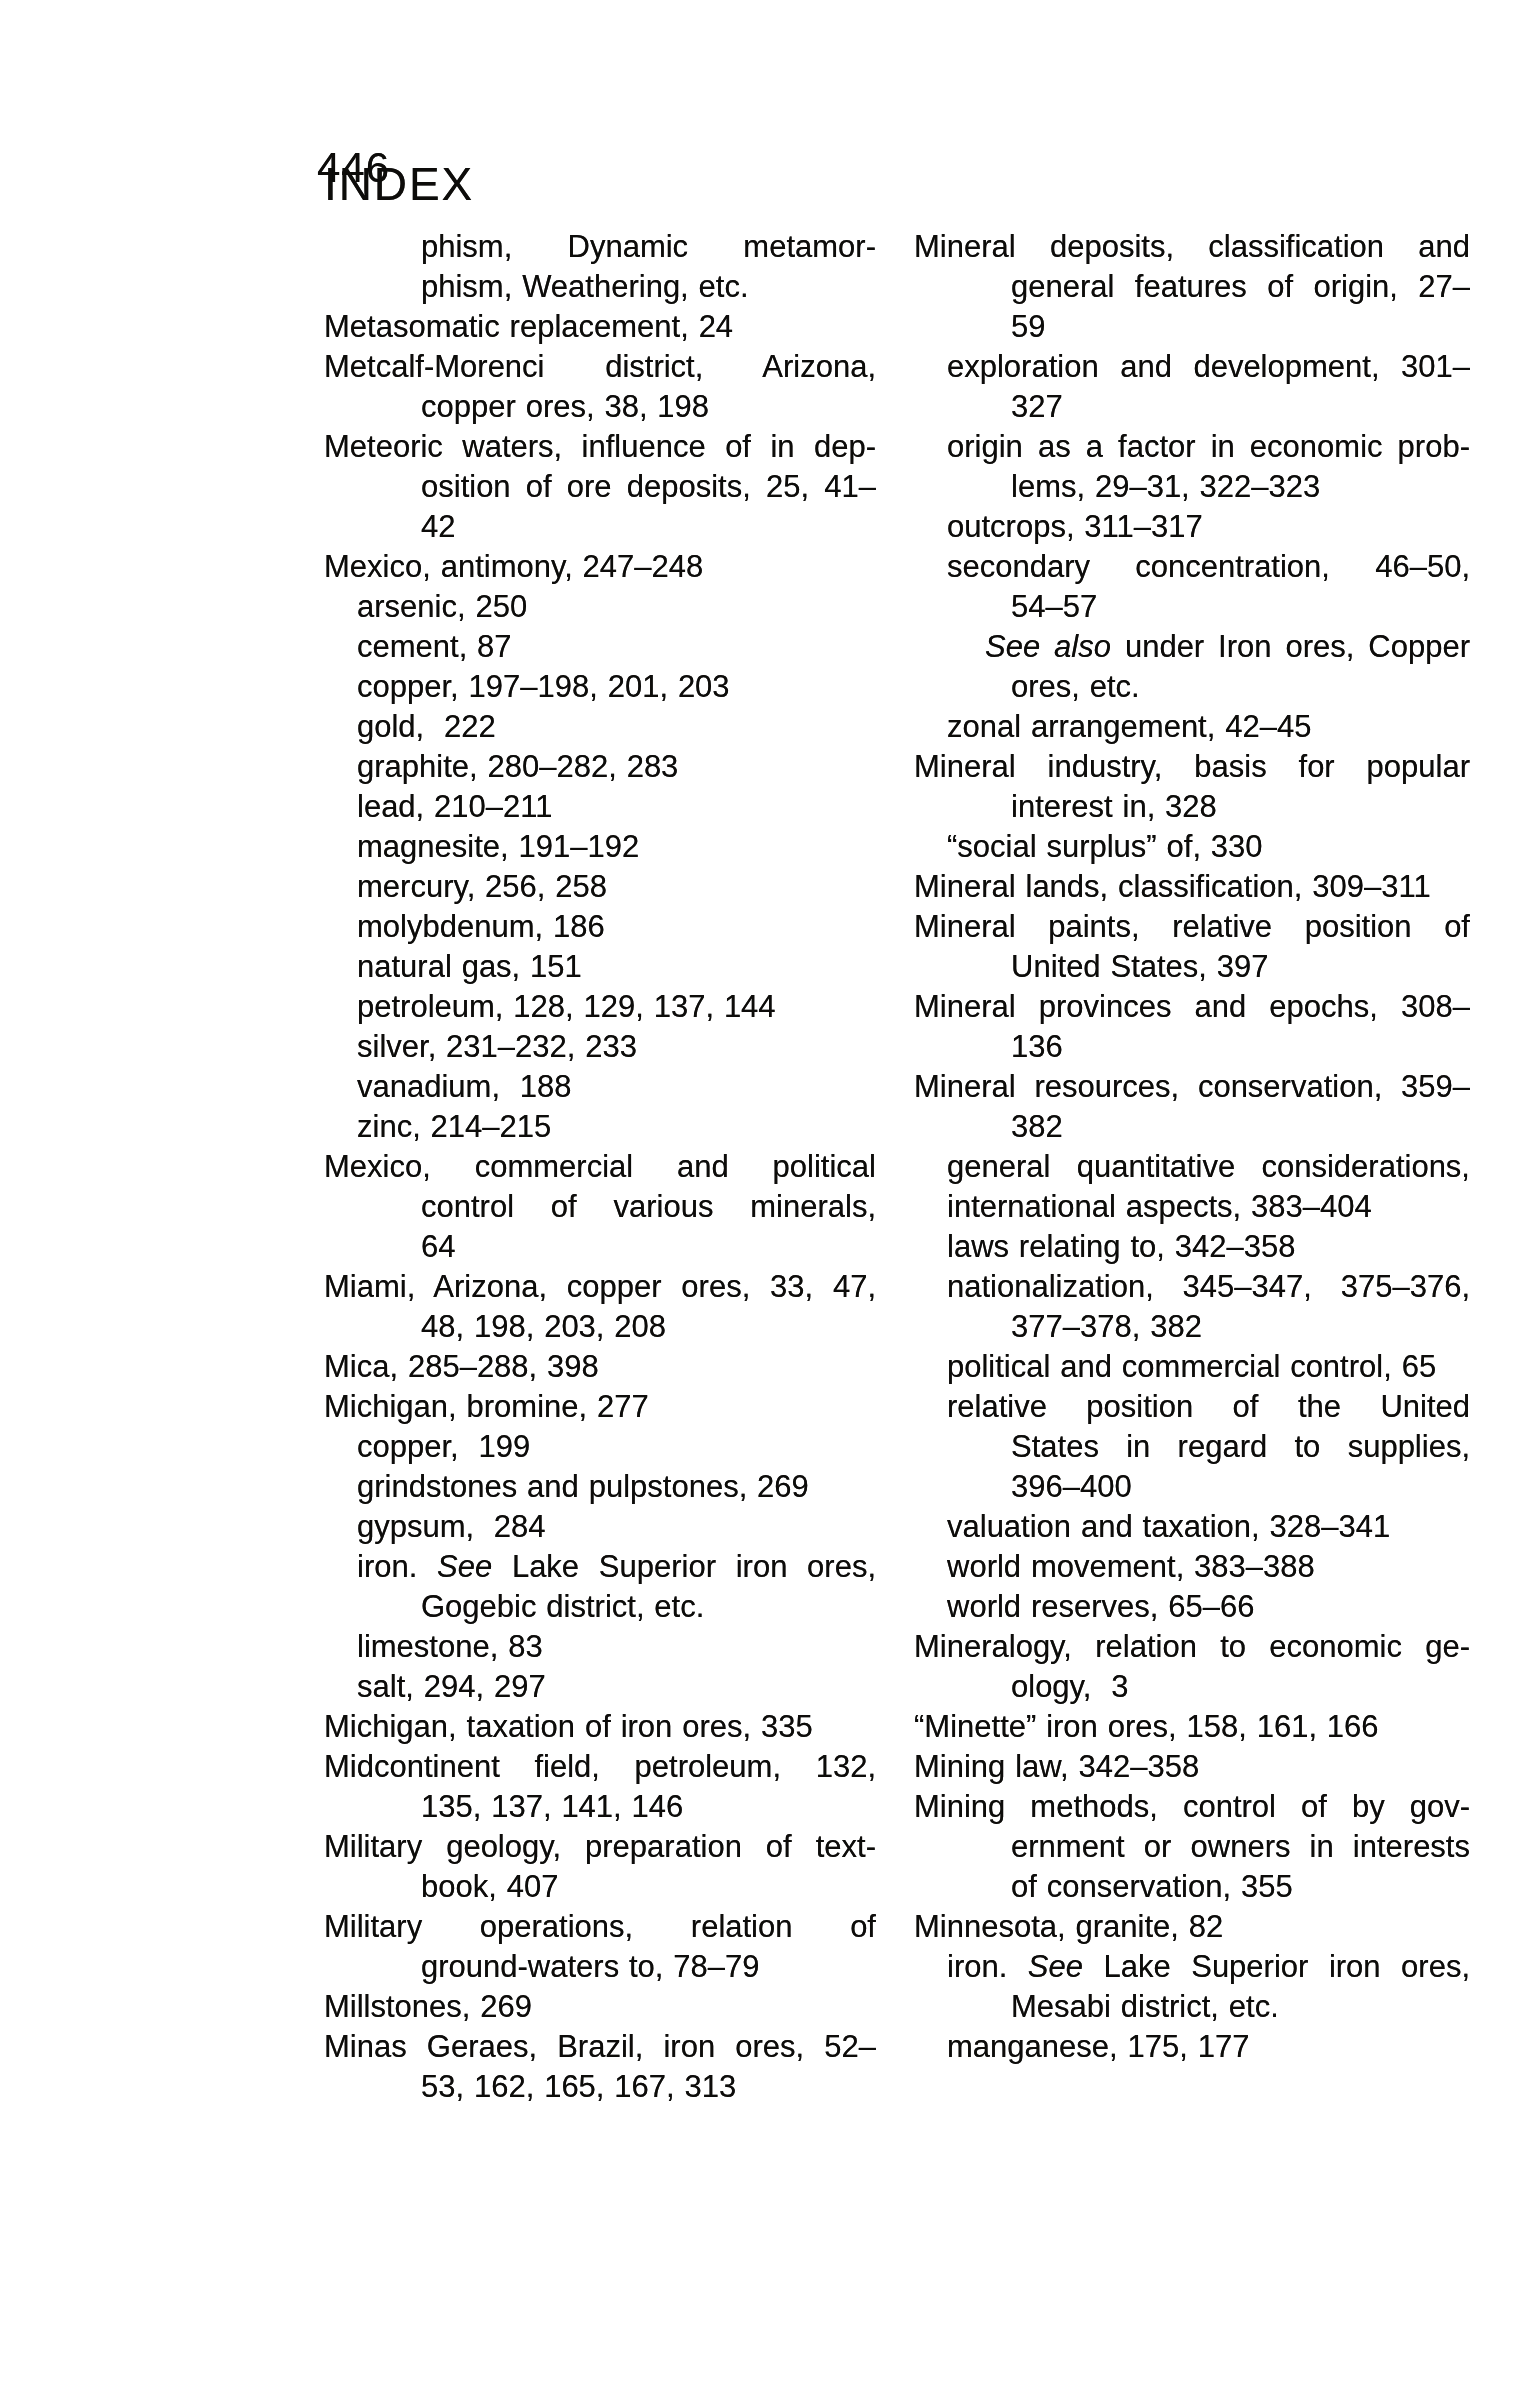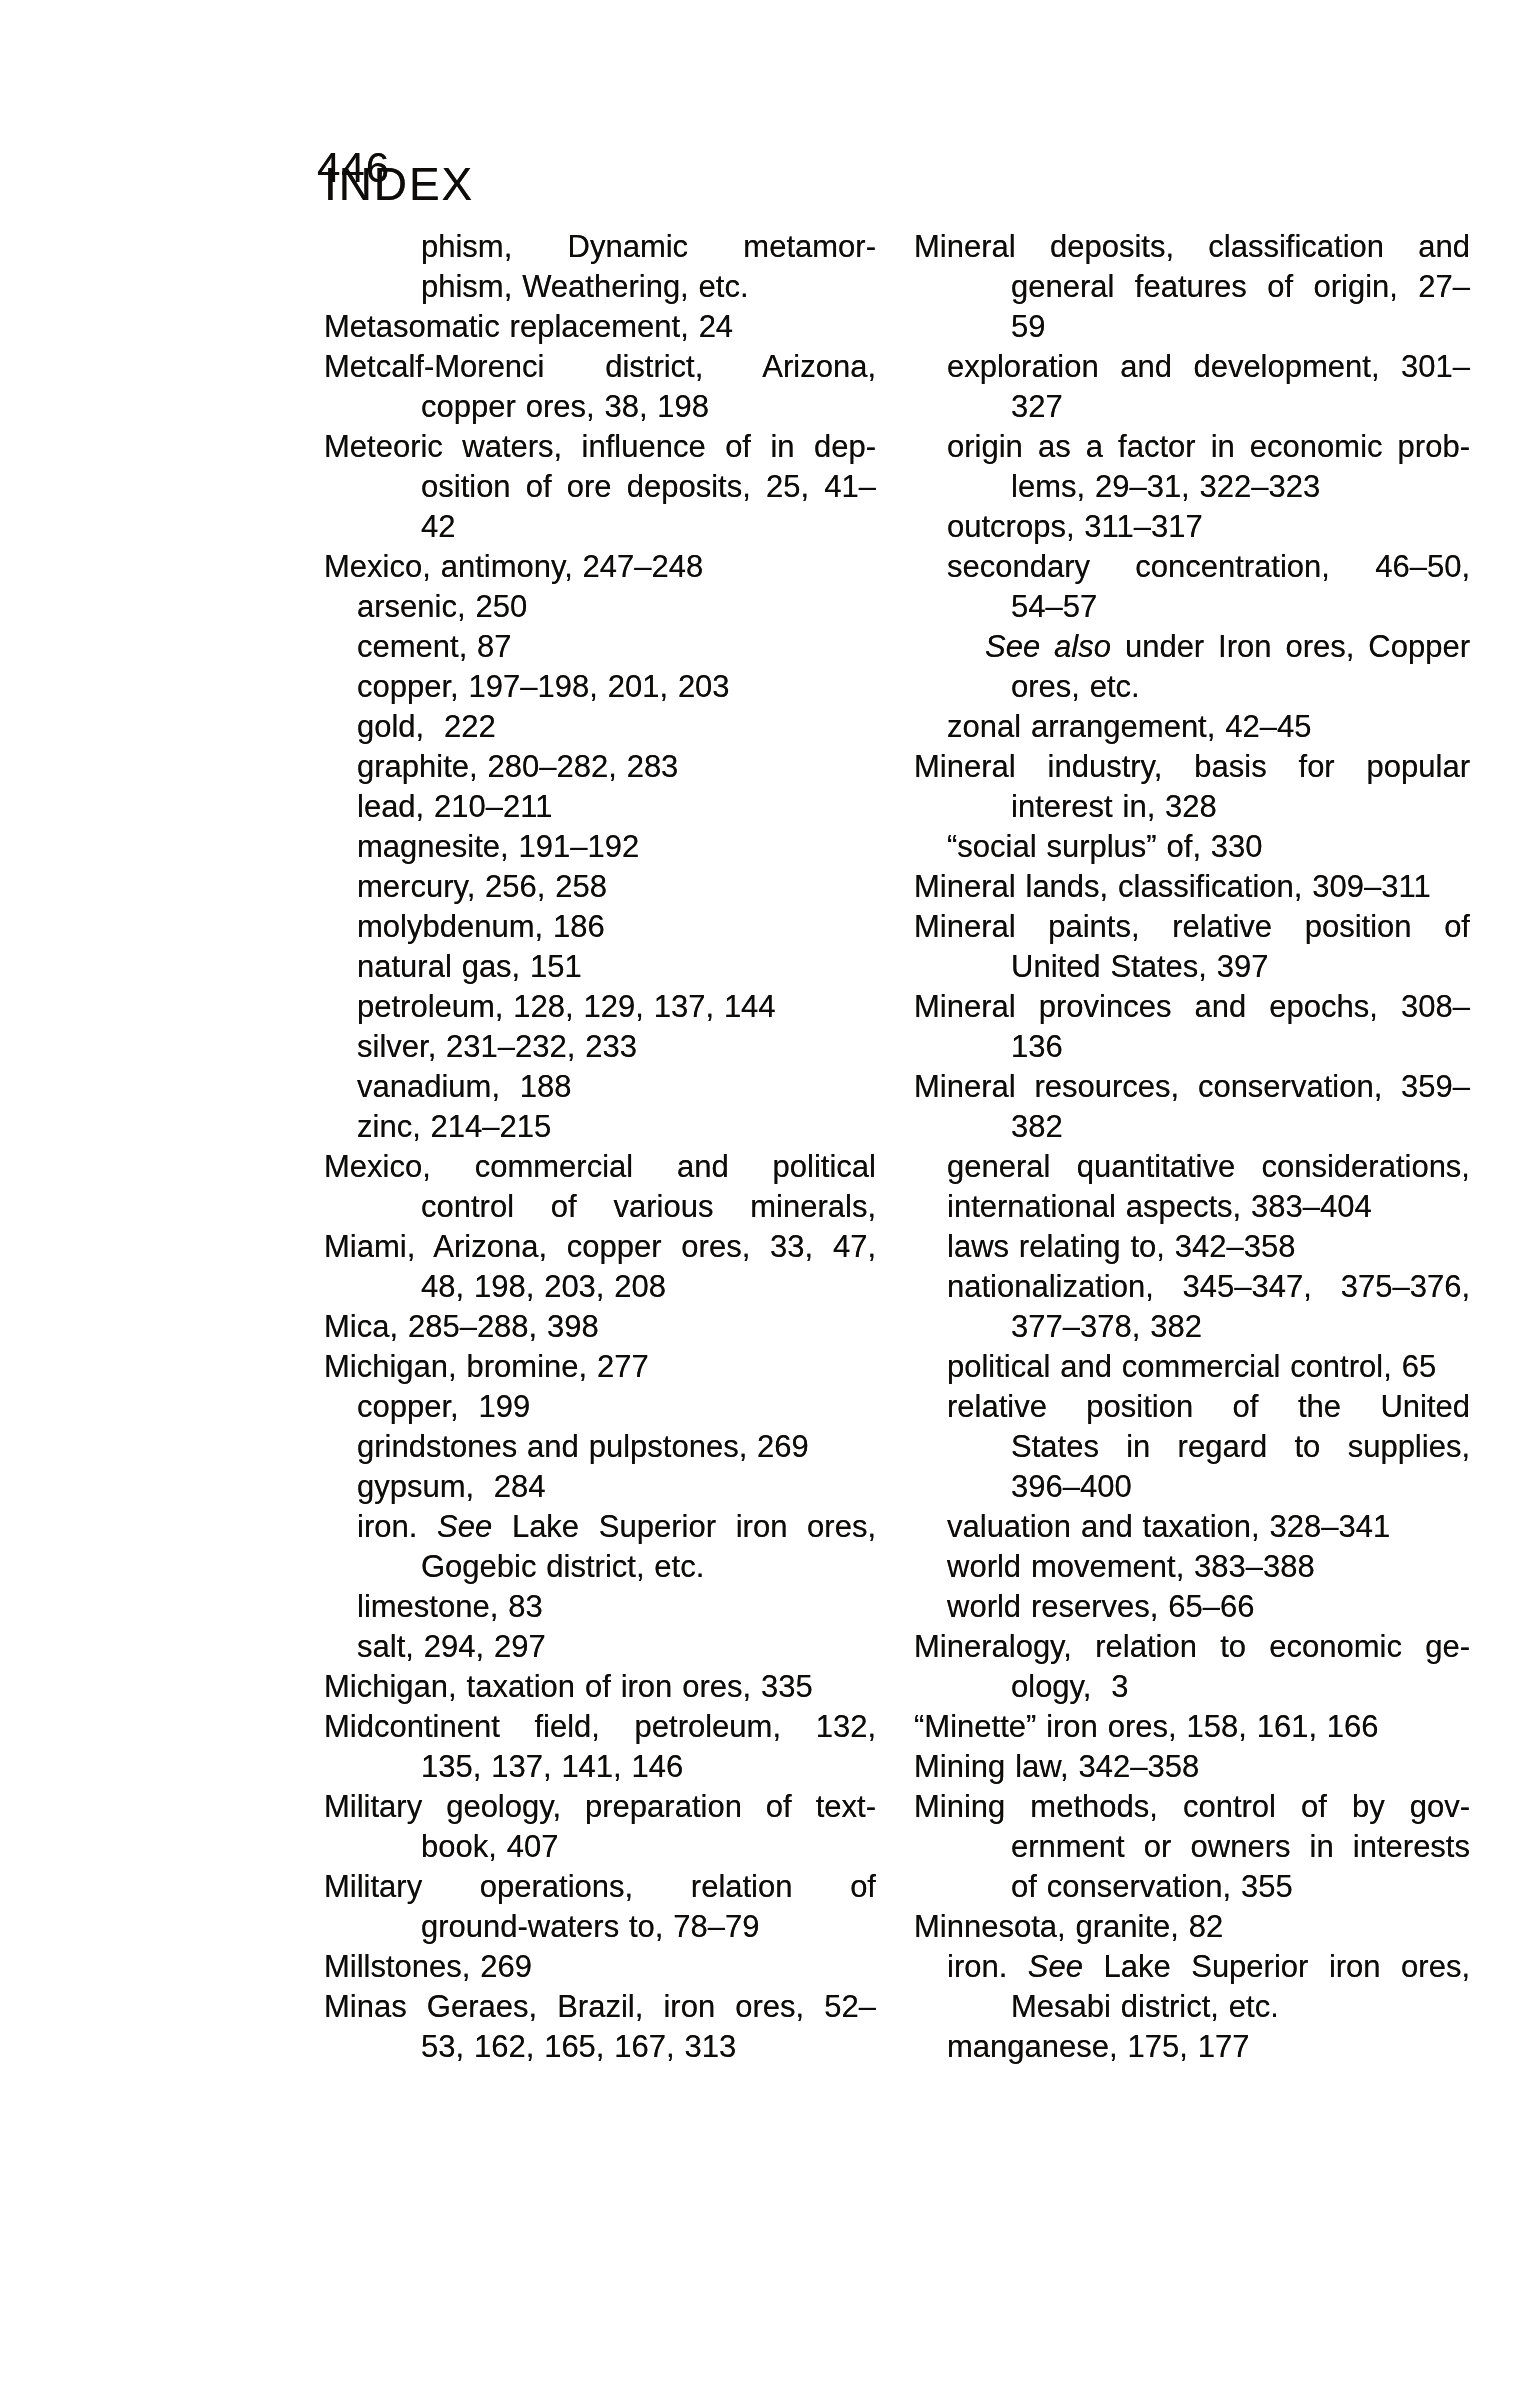--- a/index.html
+++ b/index.html
@@ -69,20 +69,21 @@
       <div class="ln ind1"><span>magnesite, 191–192</span></div>
       <div class="ln ind1"><span>mercury, 256, 258</span></div>
       <div class="ln ind1"><span>molybdenum, 186</span></div>
       <div class="ln ind1"><span>natural gas, 151</span></div>
       <div class="ln ind1"><span>petroleum, 128, 129, 137, 144</span></div>
       <div class="ln ind1"><span>silver, 231–232, 233</span></div>
       <div class="ln ind1"><span>vanadium,  188</span></div>
       <div class="ln ind1"><span>zinc, 214–215</span></div>
       <div class="ln ind0 jf"><span>Mexico, commercial and political</span></div>
       <div class="ln ind3 jf"><span>control of various minerals,</span></div>
+      <div class="ln ind3"><span>64</span></div>
       <div class="ln ind0 jf"><span>Miami, Arizona, copper ores, 33, 47,</span></div>
       <div class="ln ind3"><span>48, 198, 203, 208</span></div>
       <div class="ln ind0"><span>Mica, 285–288, 398</span></div>
       <div class="ln ind0"><span>Michigan, bromine, 277</span></div>
       <div class="ln ind1"><span>copper,  199</span></div>
       <div class="ln ind1"><span>grindstones and pulpstones, 269</span></div>
       <div class="ln ind1"><span>gypsum,  284</span></div>
       <div class="ln ind1 jf"><span>iron.  </span><span class="it">See</span><span> Lake Superior iron ores,</span></div>
       <div class="ln ind3"><span>Gogebic district, etc.</span></div>
       <div class="ln ind1"><span>limestone, 83</span></div>

